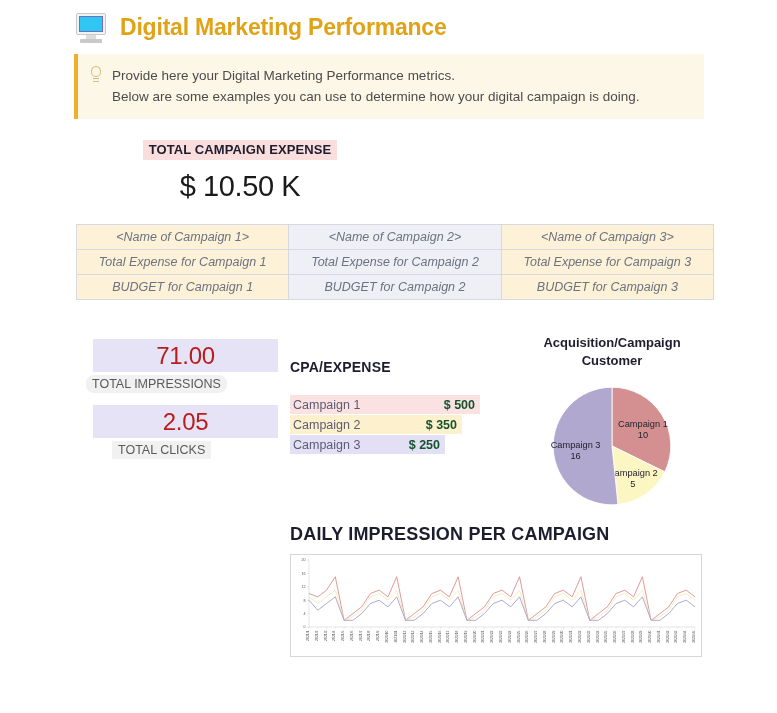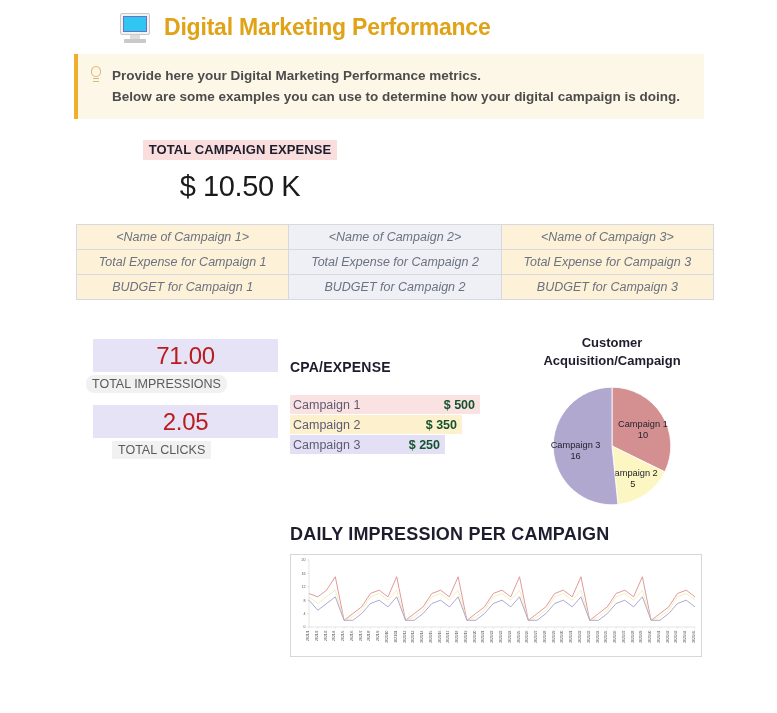--- a/index.html
+++ b/index.html
@@ -7,21 +7,21 @@
   body {
     width: 777px; height: 713px;
     background: #ffffff;
     font-family: "Liberation Sans", sans-serif;
     color: #404040;
     overflow: hidden;
     position: relative;
   }
 
   
-  .header { display:flex; align-items:center; gap:12px; padding: 10px 0 0 74px; margin-left: 44px; }
+  .header { display:flex; align-items:center; gap:12px; padding: 10px 0 0 74px; }
   .monitor-icon { width:34px; height:34px; position:relative; flex:none; }
   .monitor-icon .bezel {
     position:absolute; left:2px; top:3px; width:30px; height:22px;
     background:#f2f2f2; border:1px solid #c9c9c9; border-radius:2px;
   }
   .monitor-icon .screen {
     position:absolute; left:5px; top:6px; width:24px; height:16px;
     background:#2fc6f2; border:1px solid #6f6fbf;
   }
   .monitor-icon .neck {
@@ -34,21 +34,21 @@
   .page-title {
     font-size: 23px; font-weight: bold; color:#e0a216;
     letter-spacing:-0.2px;
   }
 
   
   .banner {
     margin: 10px 0 0 74px; width: 630px;
     background:#fdf7e7; border-left:4px solid #f0ad2e;
     padding: 11px 14px 12px 12px;
-    display:flex; gap:10px; align-items:flex-start;font-weight:bold;
+    display:flex; gap:10px; align-items:flex-start;
   }
   .bulb-icon { width:12px; height:18px; position:relative; flex:none; margin-top:1px; }
   .bulb-icon .glass {
     position:absolute; left:1px; top:0; width:10px; height:11px;
     border:1.4px solid #d9b97a; border-radius:50% 50% 45% 45%;
   }
   .bulb-icon .screwA { position:absolute; left:3px; top:12px; width:6px; height:1.4px; background:#d9b97a;}
   .bulb-icon .screwB { position:absolute; left:3px; top:15px; width:6px; height:1.4px; background:#d9b97a;}
   .banner-lines { font-size:13.5px; line-height:21px; color:#4c4c4c; }
 
@@ -194,22 +194,22 @@
       </div>
       <div class="cpa-row r3">
         <span>Campaign 3</span>
         <span class="amount">$ 250</span>
       </div>
     </div>
   </div>
 
   <div class="pie-wrap">
     <div class="pie-title">
+      <div>Acquisition/Campaign</div>
       <div>Customer</div>
-      <div>Acquisition/Campaign</div>
     </div>
     <svg class="pie-svg" id="pie-svg" width="140" height="140" viewBox="0 0 100 100">
         <path d="M 50 50 L 50 8 A 42 42 0 0 1 87.70779066197115 68.49655436542065 Z" fill="#d49090" stroke="#ffffff" stroke-width="0.6"></path>
         <text x="72.09869646516331" y="36.2257771710859" text-anchor="middle" class="pie-label">Campaign 1</text>
         <text x="72.09869646516331" y="44.2257771710859" text-anchor="middle" class="pie-label">10</text>
         <path d="M 50 50 L 87.70779066197115 68.49655436542065 A 42 42 0 0 1 54.249069523472144 91.7845115824596 Z" fill="#fbf6c2" stroke="#ffffff" stroke-width="0.6"></path>
         <text x="64.8758243210684" y="71.37268000903748" text-anchor="middle" class="pie-label">Campaign 2</text>
         <text x="64.8758243210684" y="79.37268000903748" text-anchor="middle" class="pie-label">5</text>
         <path d="M 50 50 L 54.249069523472144 91.7845115824596 A 42 42 0 1 1 49.99999999999999 8 Z" fill="#b0a8cf" stroke="#ffffff" stroke-width="0.6"></path>
         <text x="23.993422153265787" y="51.318904356560076" text-anchor="middle" class="pie-label">Campaign 3</text>

